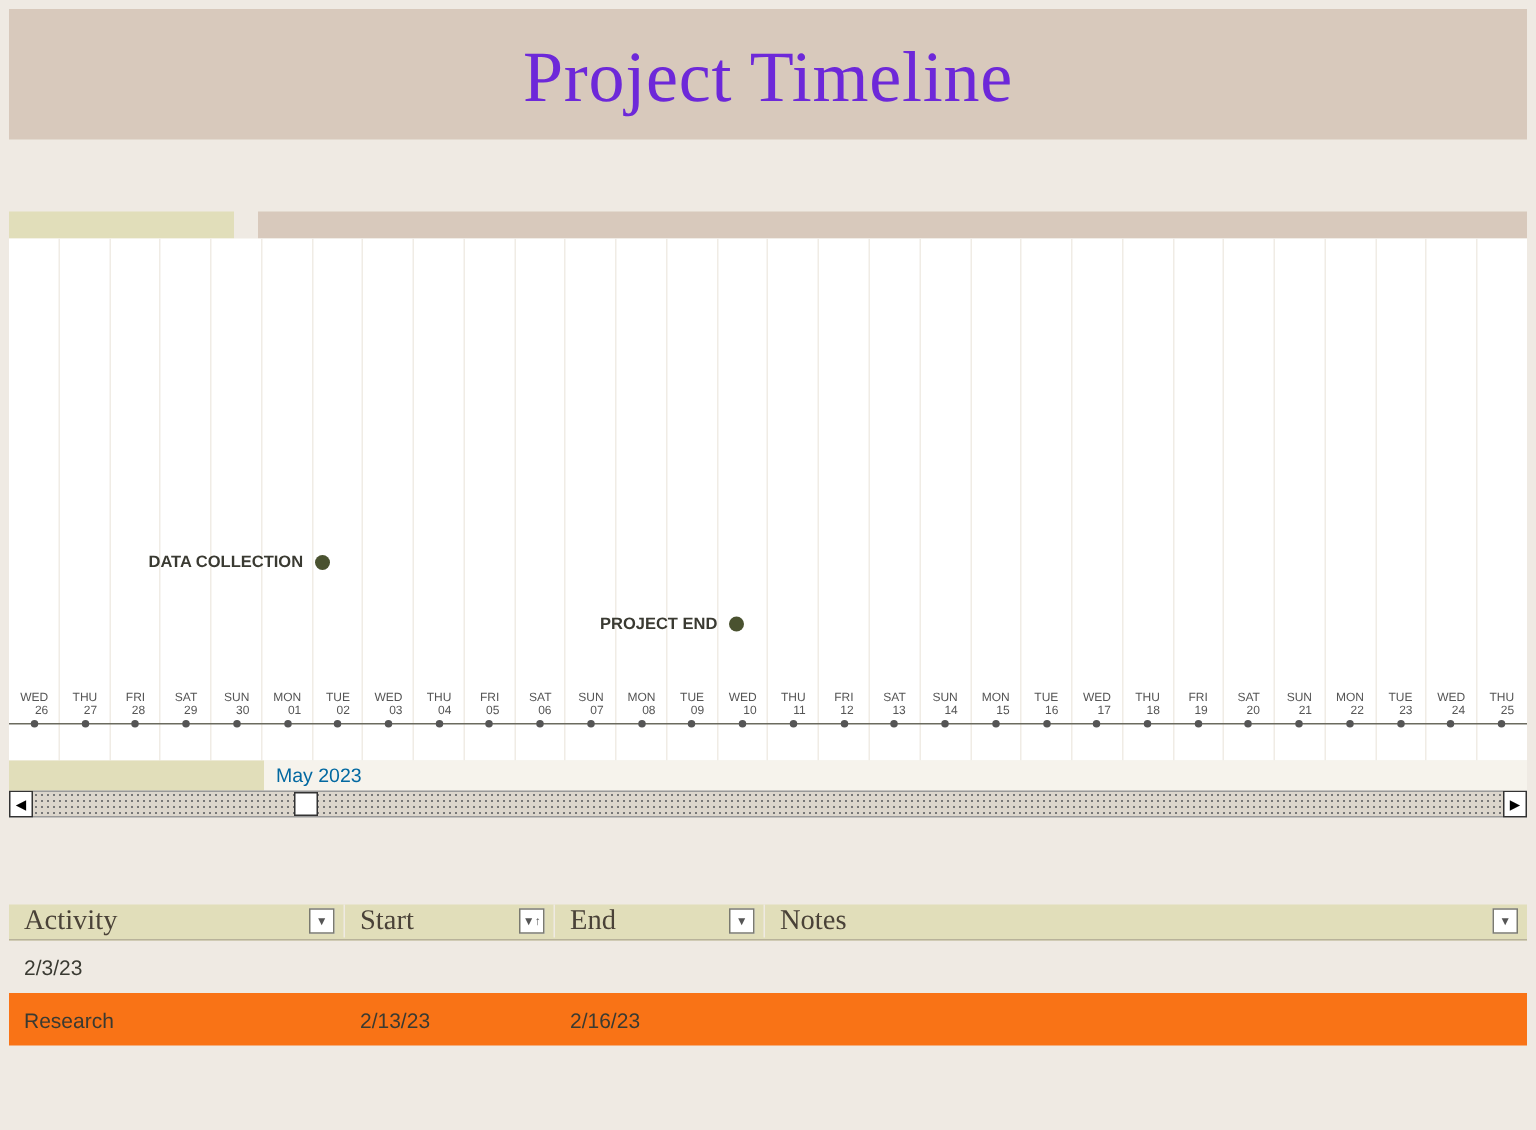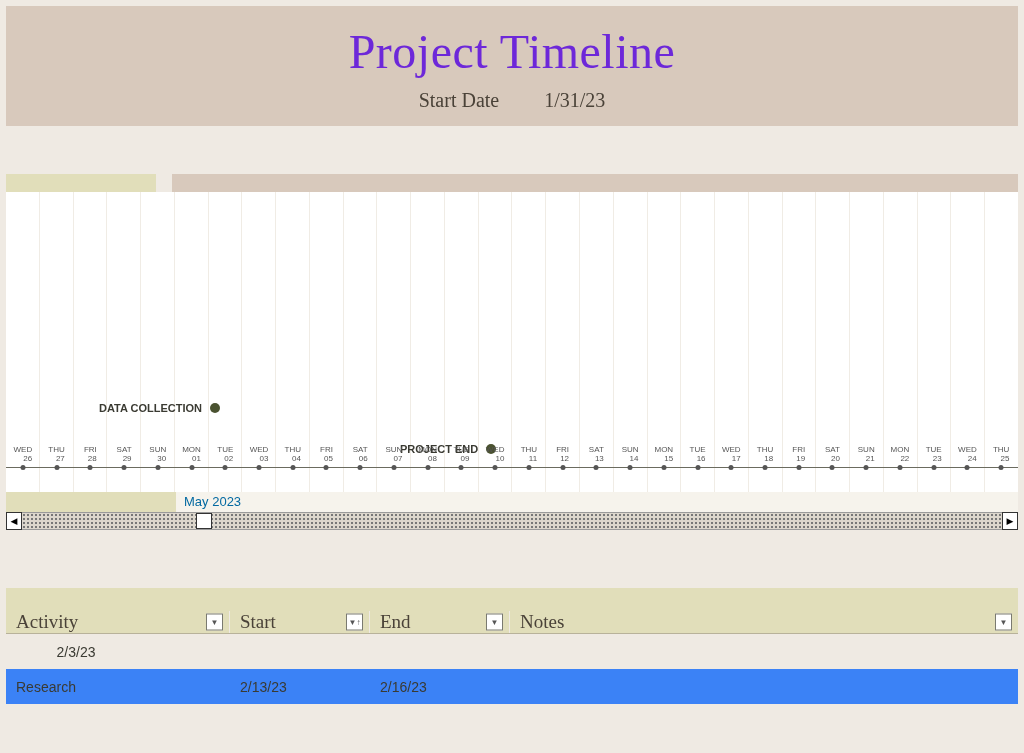--- a/index.html
+++ b/index.html
@@ -44,21 +44,21 @@
   .bar2 {
     position: absolute;
     left: 166px; top: 0;
     right: 0; height: 100%;
     background: #d8c9bc;
   }
 
   .chart {
     margin: 0 6px;
     position: relative;
-    height: 300px;
+    height: 348px;
     background: #ffffff;
   }
   .gridlines {
     position: absolute;
     inset: 0;
     display: flex;
   }
   .gridlines .gline {
     flex: 1;
     border-right: 1px solid #f0ece5;
@@ -172,24 +172,24 @@
     background: #fff;
     border: 1px solid #333;
     cursor: grab;
   }
 
   .table {
     margin: 58px 6px 0 6px;
   }
   .thead {
     display: flex;
-    align-items: flex-end;
+    align-items: flex-start;
     background: #e1deba;
     border-bottom: 1px solid #b8b29a;
-    height: 46px;
+    height: 24px;
   }
   .th {
     display: flex;
     align-items: center;
     padding: 0 10px;
     font-size: 19px;
     color: #4a4238;
     position: relative;
     border-right: 1px solid #efeae3;
   }
@@ -215,33 +215,29 @@
   .col-notes    { flex: 1; }
 
   .trow {
     display: flex;
     height: 35px;
     align-items: center;
     font-family: Arial, sans-serif;
     font-size: 14px;
     color: #3a3a32;
   }
-  .trow:nth-child(2) { background: #3b82f6; }
+  .trow:nth-child(2) { background: #f97316; }
   .trow:nth-child(3) { background: #e1deba; }
   .td { padding: 0 10px; }
 </style>
 </head>
 <body>
 
 <div class="header">
   <div class="title">Project Timeline</div>
-  <div class="subhead">
-    <span>Start Date</span>
-    <span>1/31/23</span>
-  </div>
 </div>
 
 <div class="bars-row">
   <div class="bar1"></div>
   <div class="bar2"></div>
 </div>
 
 <div class="chart">
   <div class="gridlines" id="gridlines">
       <div class="gline"></div>
@@ -437,21 +433,21 @@
       <span>End</span>
       <span class="filter">▼</span>
     </div>
     <div class="th col-notes">
       <span>Notes</span>
       <span class="filter">▼</span>
     </div>
   </div>
   <div id="tbody">
       <div class="trow">
-        <div class="td col-start" style="width: 140px; text-align: center;">2/3/23</div>
+        <div class="td col-start" style="width: 140px;">2/3/23</div>
         <div class="td col-end" style="width: 140px;"></div>
         <div class="td col-notes" style="flex: 1 1 0%;"></div>
       </div>
       <div class="trow">
         <div class="td col-activity" style="width: 224px;">Research</div>
         <div class="td col-start" style="width: 140px;">2/13/23</div>
         <div class="td col-end" style="width: 140px;">2/16/23</div>
         <div class="td col-notes" style="flex: 1 1 0%;"></div>
       </div>
     </div>

